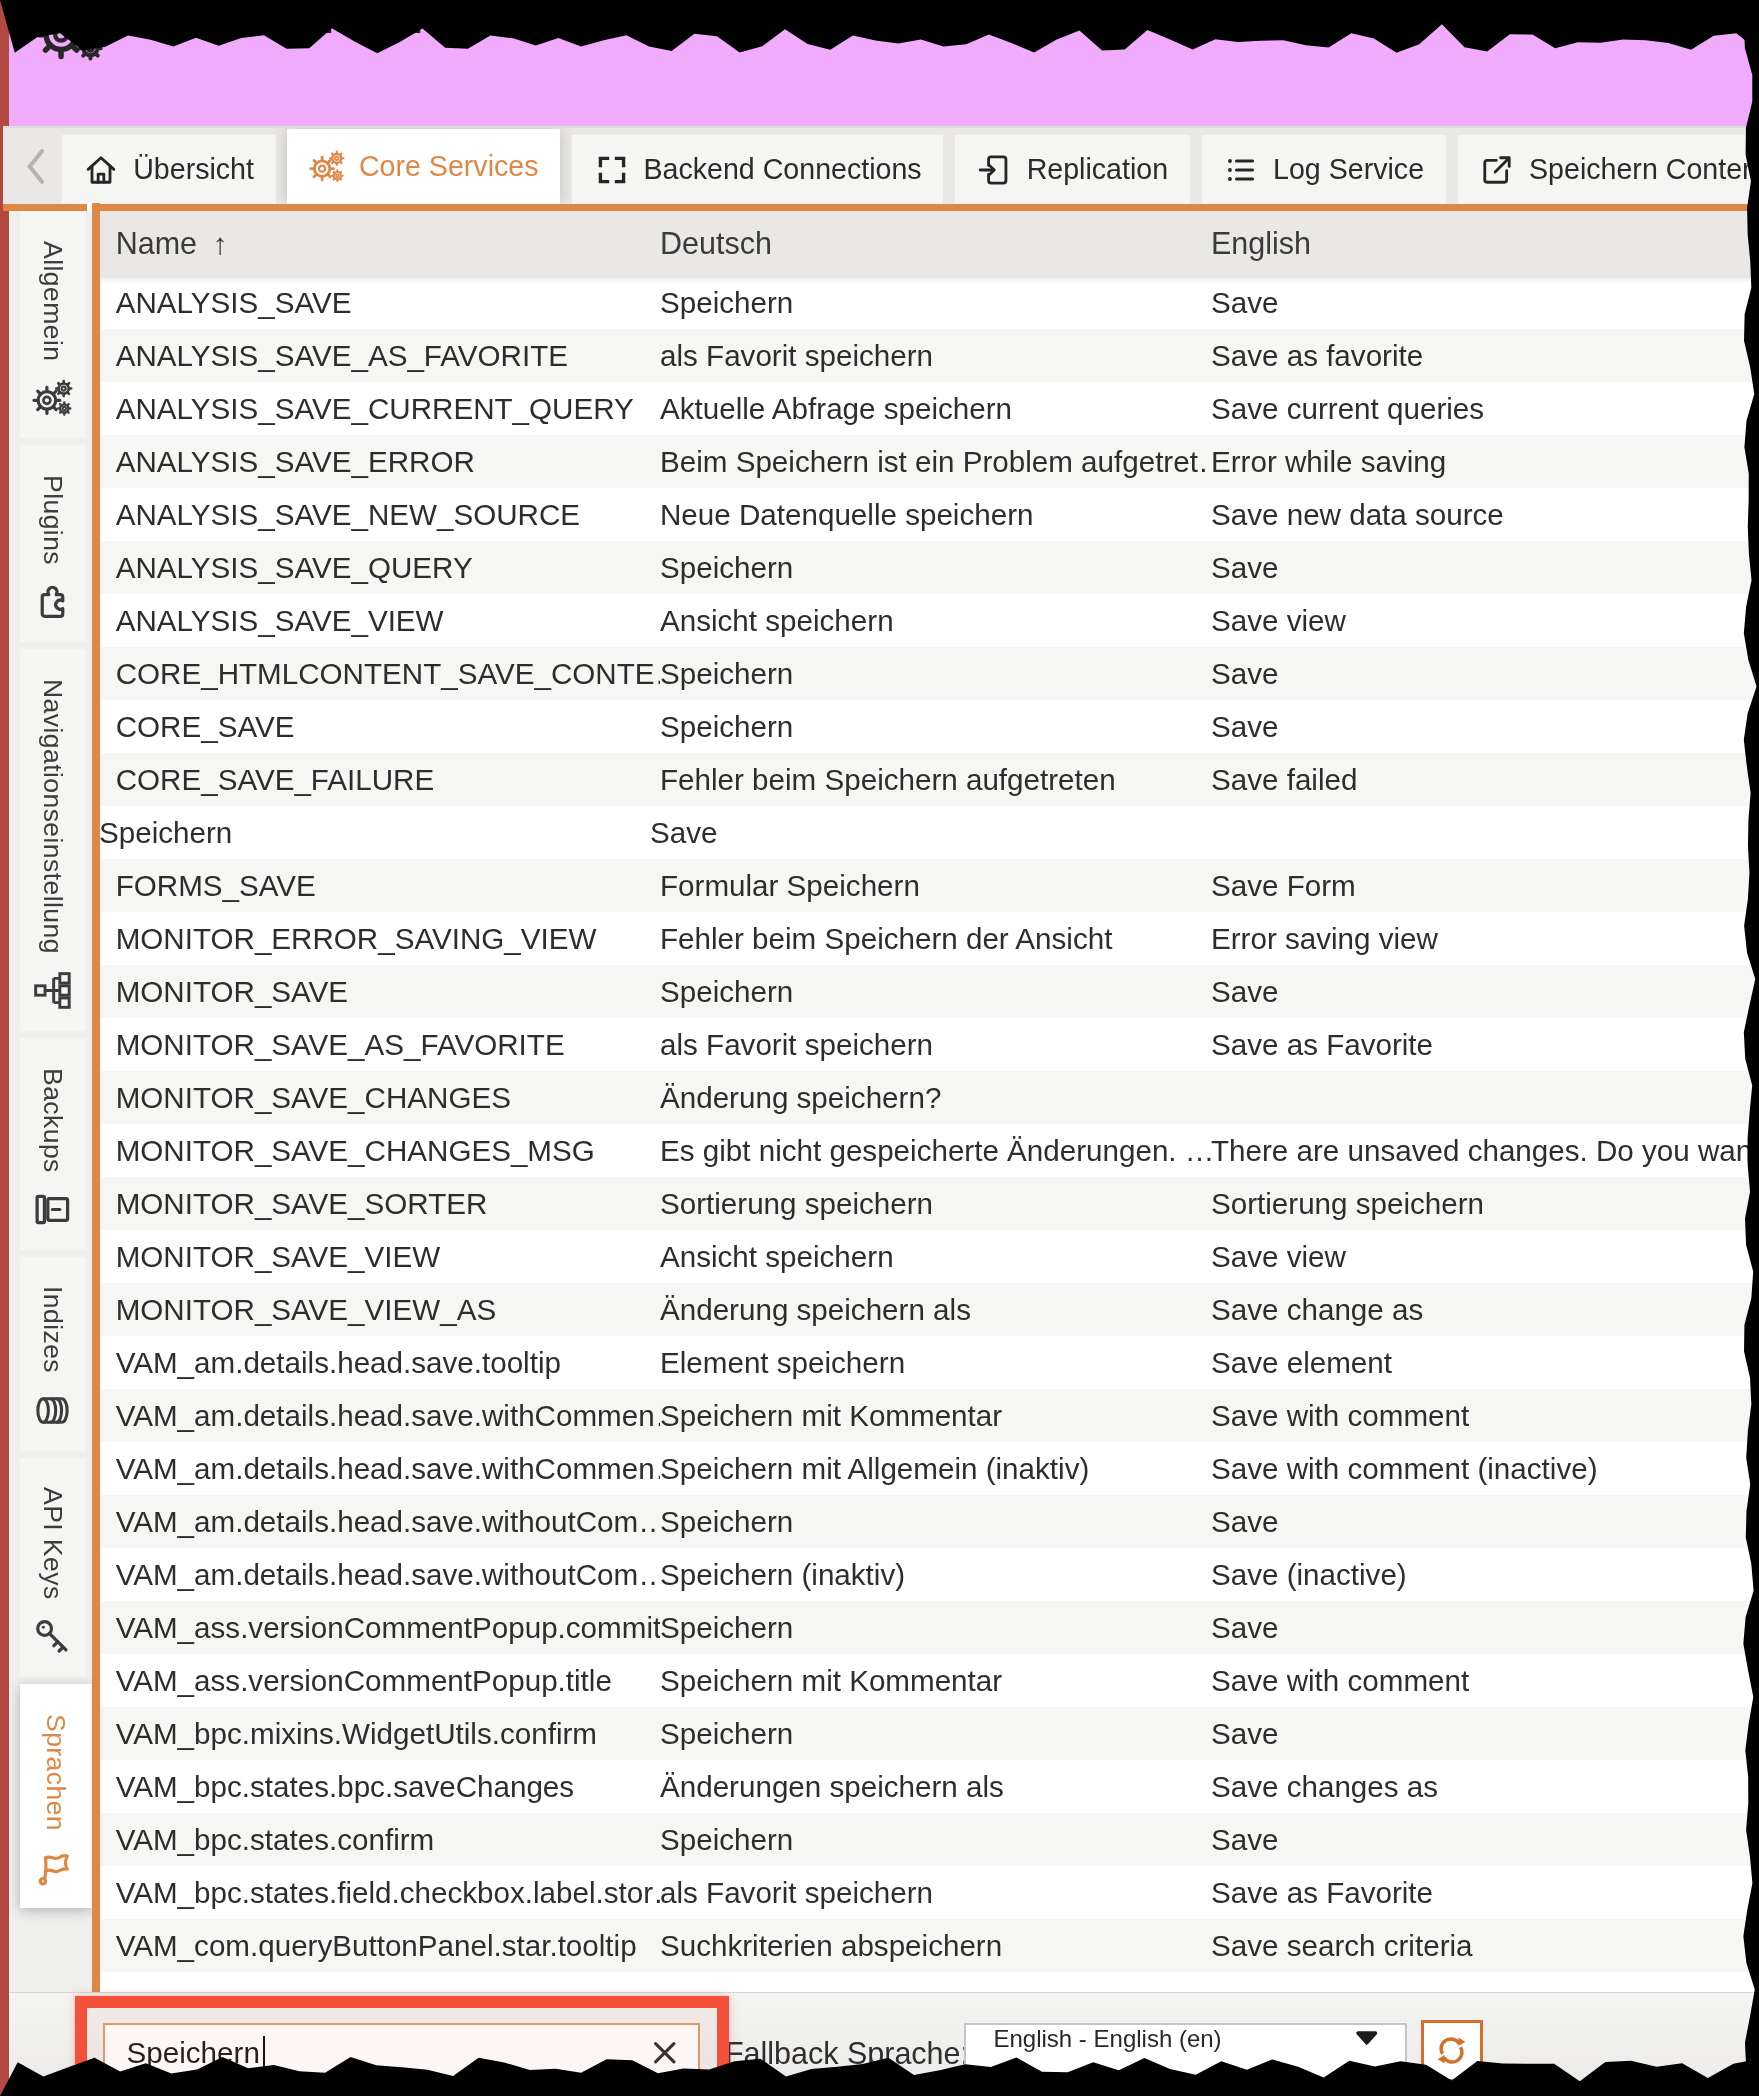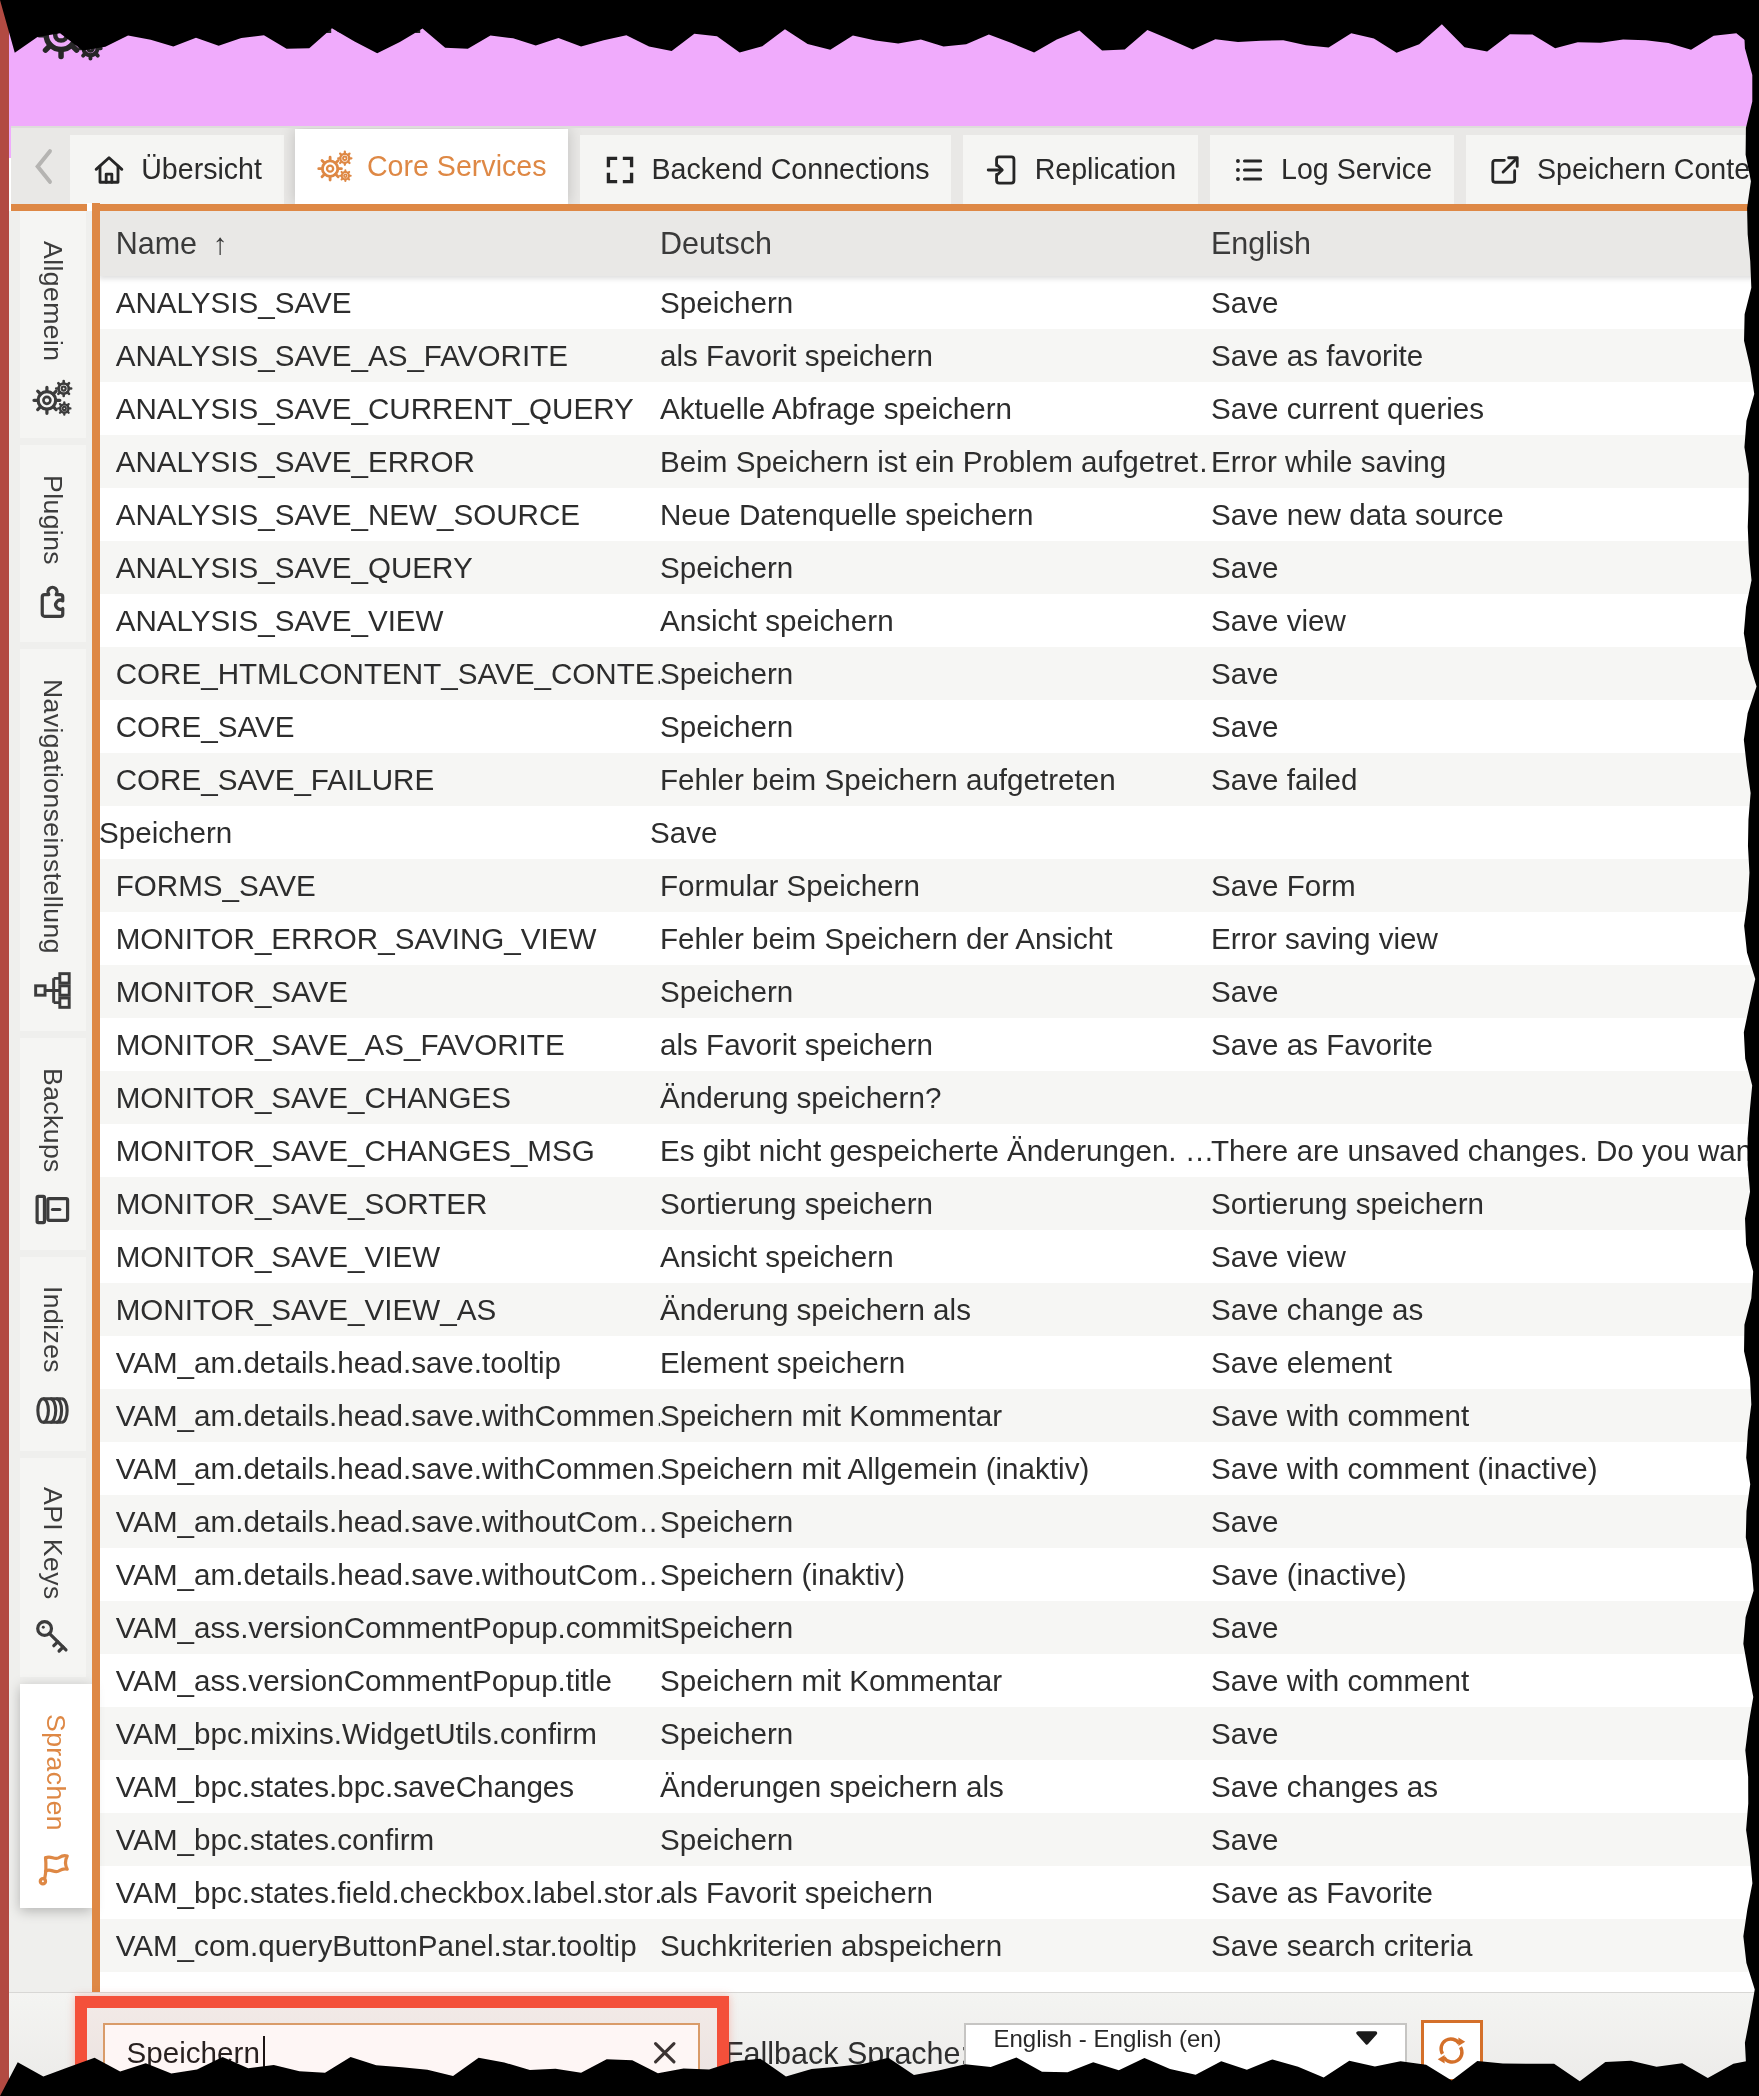--- a/index.html
+++ b/index.html
@@ -18,21 +18,21 @@
     background-color:#b24a42;z-index:2}
 
   
   .titlebar{position:absolute;left:8.9px;top:0;right:0;height:158px;background:#f0abfc;
     display:flex;align-items:flex-start;padding-left:25.6px;gap:17.7px;z-index:1}
   .app-gears{width:73px;height:63px;color:#262626}
   .app-gears svg{width:100%;height:100%}
   .app-title{font-size:36px;font-weight:bold;color:#222;letter-spacing:0.2px}
 
   
-  .tabbar{position:absolute;left:11px;top:126px;right:0;height:85px;background:#e9e8e6;
+  .tabbar{position:absolute;left:3px;top:126px;right:0;height:85px;background:#e9e8e6;
     border-top:2px solid #dedddb;border-bottom:7.9px solid var(--accent);
     display:flex;align-items:flex-end;padding-left:11.8px;z-index:3}
   .back-chevron{width:41px;height:59px;align-self:center;display:flex;align-items:center;justify-content:center;color:#b5b4b2;cursor:pointer}
   .back-chevron svg{width:25.6px;height:43px}
   .tabs{display:flex;align-items:flex-end;height:100%;gap:11.8px;margin-left:5.9px;flex:1;overflow:hidden}
   .tab{height:69px;background:#f5f5f3;display:flex;align-items:center;gap:13.8px;
     padding:0 21.7px;font-size:28.6px;color:#2b2b2b;white-space:nowrap;flex:0 0 auto;cursor:pointer}
   .tab .ticon{width:36px;height:36px;color:#262626;flex:0 0 auto}
   .tab .ticon svg{width:100%;height:100%}
   .tab.active{height:75px;background:#fff;color:var(--accent);box-shadow:0 0 13.8px rgba(0,0,0,.18)}

